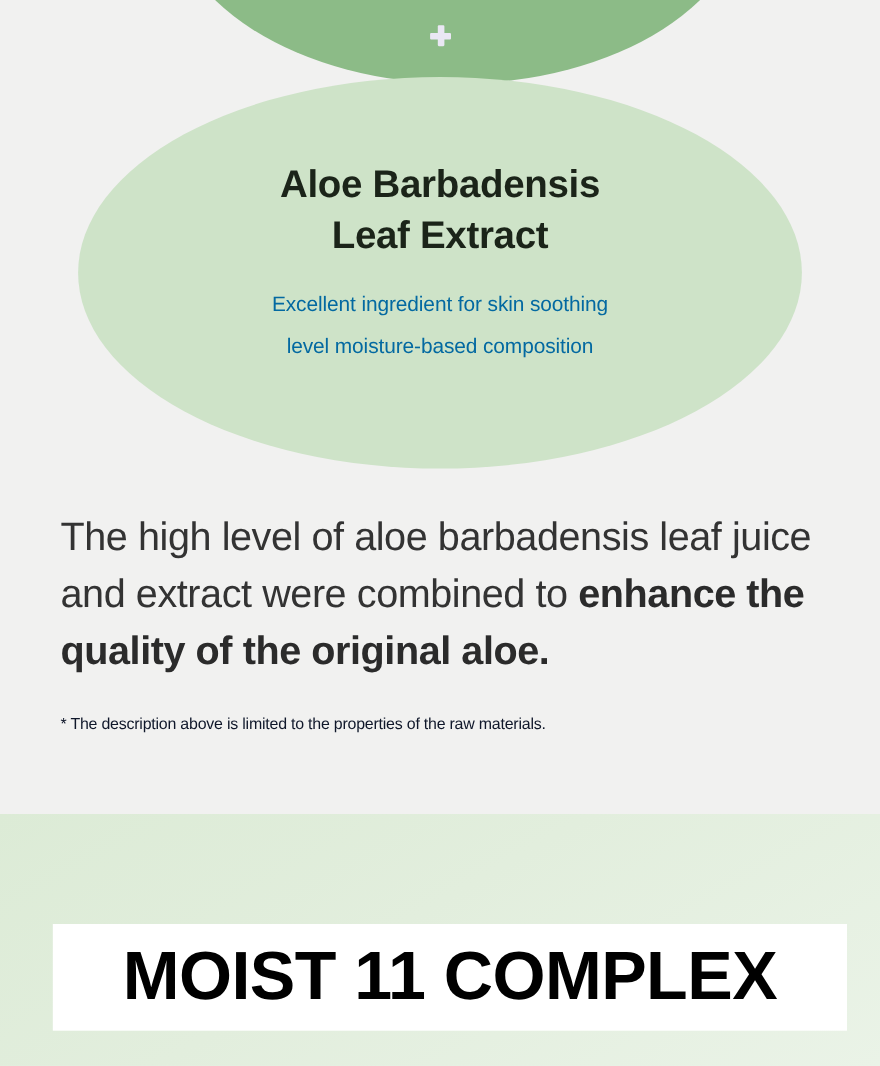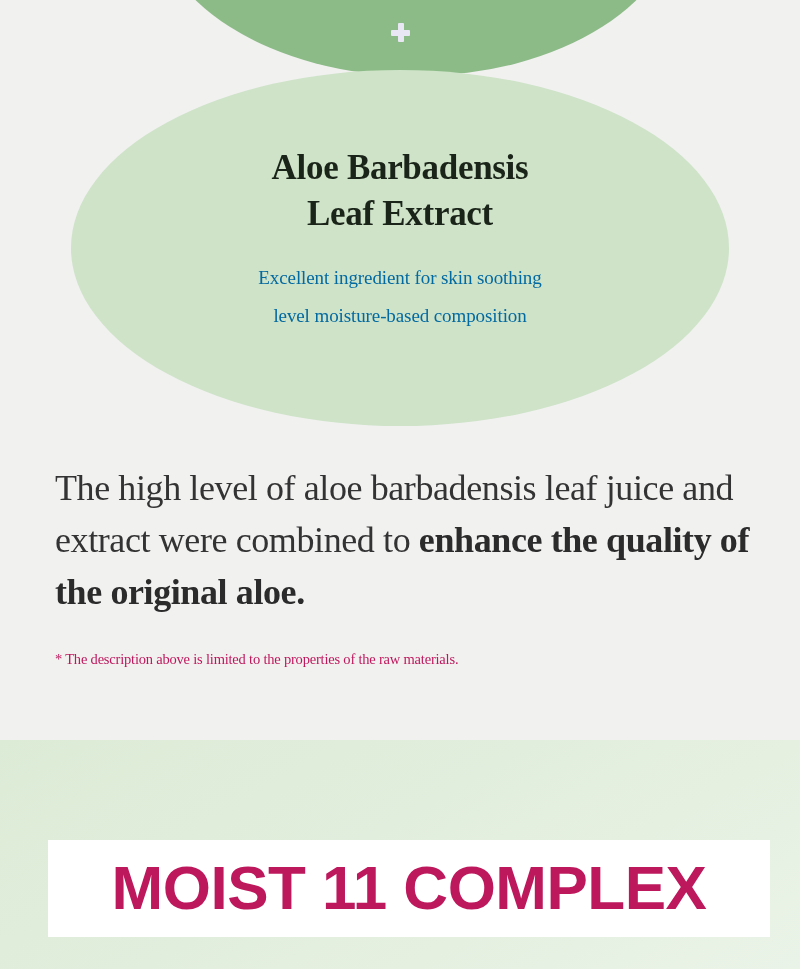--- a/index.html
+++ b/index.html
@@ -17,21 +17,20 @@
     overflow: hidden;
   }
 
   
   .hero {
     position: relative;
     width: 800px;
     height: 740px;
     background: #f1f1f0;
     overflow: hidden;
-    font-family: Liberation Serif, serif;
   }
 
   .ellipse-stage {
     position: absolute;
     top: 0;
     left: 0;
     width: 800px;
     height: 440px;
     overflow: hidden;
   }
@@ -133,21 +132,21 @@
   }
   .body-copy .strong { font-weight: 700; color: #2b2b2b; }
 
   .footnote {
     position: absolute;
     top: 648px;
     left: 55px;
     width: 720px;
     font-size: 14.5px;
     line-height: 22px;
-    color: #be185d;
+    color: #0f172a;
     letter-spacing: -0.2px;
   }
 
   
   .complex-band {
     position: absolute;
     top: 740px;
     left: 0;
     width: 800px;
     height: 229px;
@@ -163,21 +162,21 @@
     height: 97px;
     background: #ffffff;
     display: flex;
     align-items: center;
     justify-content: center;
   }
 
   .complex-title {
     font-size: 62px;
     font-weight: 700;
-    color: #be185d;
+    color: #000000;
     letter-spacing: -0.5px;
     white-space: nowrap;
     line-height: 1;
     transform: translateY(-1px);
   }
 </style>
 </head>
 <body>
 
 <section class="hero">

